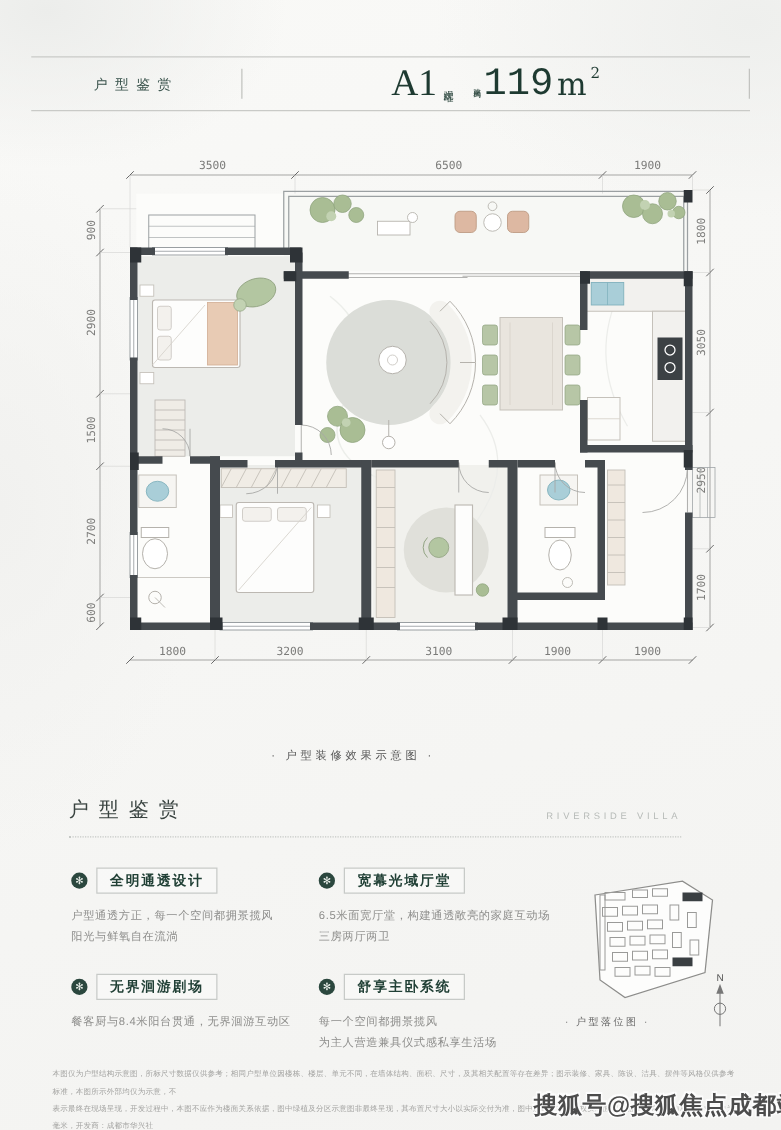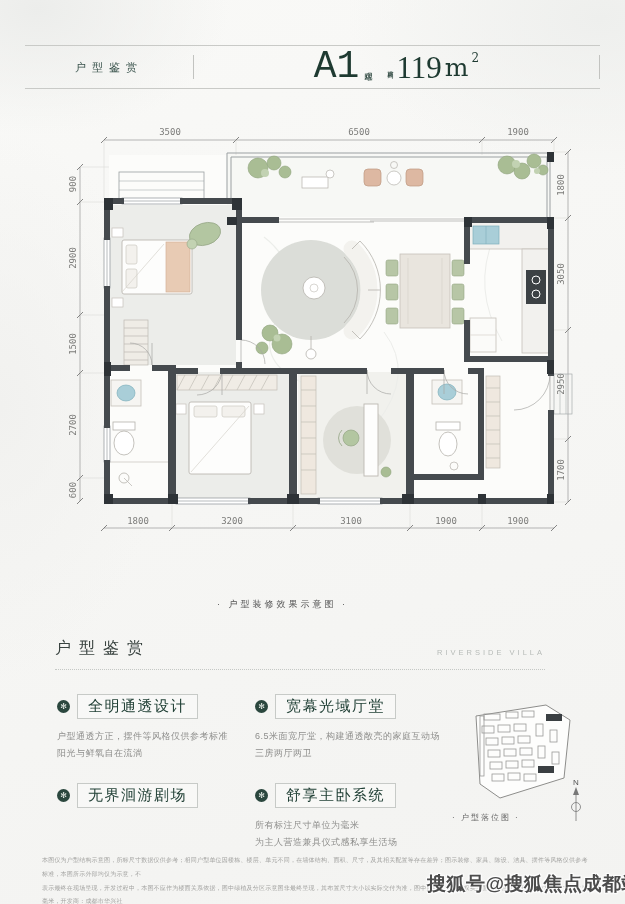--- a/index.html
+++ b/index.html
@@ -14,43 +14,43 @@
     color:#333;
   }
   
   .hdr{position:absolute;left:25px;top:45px;width:575px;height:42px;
        border-top:1px solid #c9cac7;border-bottom:1px solid #c9cac7;
        display:flex;align-items:center;}
   .hdr-side{flex:0 0 168px;text-align:center;font-size:11px;letter-spacing:6px;color:#37514a;}
   .hdr-sep{width:1px;height:24px;background:#c2c3c0;}
   .hdr-center{flex:1;display:flex;align-items:center;justify-content:center;gap:14px;color:#1e3a31;}
   .unit-group{display:flex;align-items:center;gap:4px;}
-  .unit-main{font-family:Liberation Mono, monospace;font-size:38px;line-height:1;color:#1e3a31;}
+  .unit-main{font-family:Liberation Serif, serif;font-size:30px;line-height:1;color:#1e3a31;}
   .vert-small{writing-mode:vertical-lr;text-orientation:upright;font-size:8px;line-height:1.15;color:#2c463e;letter-spacing:1px;}
   .area-group{display:flex;align-items:center;gap:3px;}
-  .area-num{font-family:Liberation Serif, serif;font-size:31px;line-height:1;color:#1e3a31;text-align:center;}
+  .area-num{font-family:Liberation Mono, monospace;font-size:31px;line-height:1;color:#1e3a31;text-align:center;}
   .area-unit{font-family:"DejaVu Serif","Liberation Serif",serif;font-size:25px;color:#1e3a31;}
   .area-sup{font-family:"DejaVu Serif","Liberation Serif",serif;font-size:12px;color:#1e3a31;vertical-align:top;position:relative;top:-9px;}
   
   .plan-wrap{position:absolute;left:64px;top:122px;width:520px;height:450px;}
   .plan-caption{position:absolute;left:0;top:598px;width:565px;text-align:center;
      font-size:9px;letter-spacing:3px;color:#555;}
   
   .section-head{position:absolute;left:55px;top:638px;width:490px;}
   .section-row{display:flex;justify-content:space-between;align-items:flex-end;}
   .section-title{font-size:16px;letter-spacing:8px;color:#394340;font-weight:500;}
   .section-sub{font-size:7.5px;letter-spacing:3px;color:#b7bbb8;padding-bottom:2px;}
   .section-dots{border-bottom:1px dotted #c5c8c5;margin-top:9px;height:1px;}
   
   .features{position:absolute;left:57px;top:694px;width:390px;
     display:grid;grid-template-columns:192px 192px;grid-column-gap:6px;grid-row-gap:22px;}
   .feat-title-row{display:flex;align-items:center;gap:7px;}
   .feat-icon{width:13px;height:13px;border-radius:50%;background:#2b473e;color:#e9eee9;
      font-size:8px;line-height:13px;text-align:center;flex:0 0 13px;}
-  .feat-box{border:1px solid #c7cac7;padding:2px 10px;font-size:15px;font-weight:normal;
+  .feat-box{border:1px solid #c7cac7;padding:2px 10px;font-size:11px;font-weight:bold;
      color:#214036;letter-spacing:1.5px;background:rgba(255,255,255,.35);}
   .feat-desc{margin-top:9px;font-size:9px;color:#8e8e8c;line-height:1.85;letter-spacing:.5px;}
   
   .siteplan{position:absolute;left:458px;top:700px;width:120px;height:105px;}
   .site-caption{position:absolute;left:452px;top:812px;width:130px;
      font-size:8px;letter-spacing:2px;color:#666;}
   .compass{position:absolute;left:568px;top:778px;width:16px;text-align:center;}
   .compass-n{font-size:8px;color:#555;}
   
   .disclaimer{position:absolute;left:42px;top:854px;width:548px;font-size:6px;
@@ -441,49 +441,50 @@
     <div class="section-dots"></div>
   </div>
 
   <div class="features">
     <div>
       <div class="feat-title-row">
         <span class="feat-icon">✻</span>
         <span class="feat-box">全明通透设计</span>
       </div>
       <div class="feat-desc">
-        <div>户型通透方正，摆件等风格仅供参考标准</div>
+        <div>户型通透方正，每一个空间都拥景揽风</div>
           <div>阳光与鲜氧自在流淌</div>
       </div>
     </div>
     <div>
       <div class="feat-title-row">
         <span class="feat-icon">✻</span>
         <span class="feat-box">宽幕光域厅堂</span>
       </div>
       <div class="feat-desc">
         <div>6.5米面宽厅堂，构建通透敞亮的家庭互动场</div>
           <div>三房两厅两卫</div>
       </div>
     </div>
     <div>
       <div class="feat-title-row">
         <span class="feat-icon">✻</span>
         <span class="feat-box">无界洄游剧场</span>
       </div>
       <div class="feat-desc">
+        <div>餐客厨与8.4米阳台贯通，无界洄游互动区</div>
       </div>
     </div>
     <div>
       <div class="feat-title-row">
         <span class="feat-icon">✻</span>
         <span class="feat-box">舒享主卧系统</span>
       </div>
       <div class="feat-desc">
-        <div>所有标注尺寸单位为毫米</div>
+        <div>每一个空间都拥景揽风</div>
           <div>为主人营造兼具仪式感私享生活场</div>
       </div>
     </div>
   </div>
 
   <div class="siteplan">
     <svg width="120" height="105" viewBox="0 0 120 105">
       <polygon points="18,16 88,5 112,20 106,78 42,98 22,84" fill="#fdfdfc" stroke="#8d8d8b" stroke-width="1"></polygon>
       <g fill="none" stroke="#9a9a98" stroke-width="0.8">
         <rect x="26" y="14" width="16" height="6"></rect>

